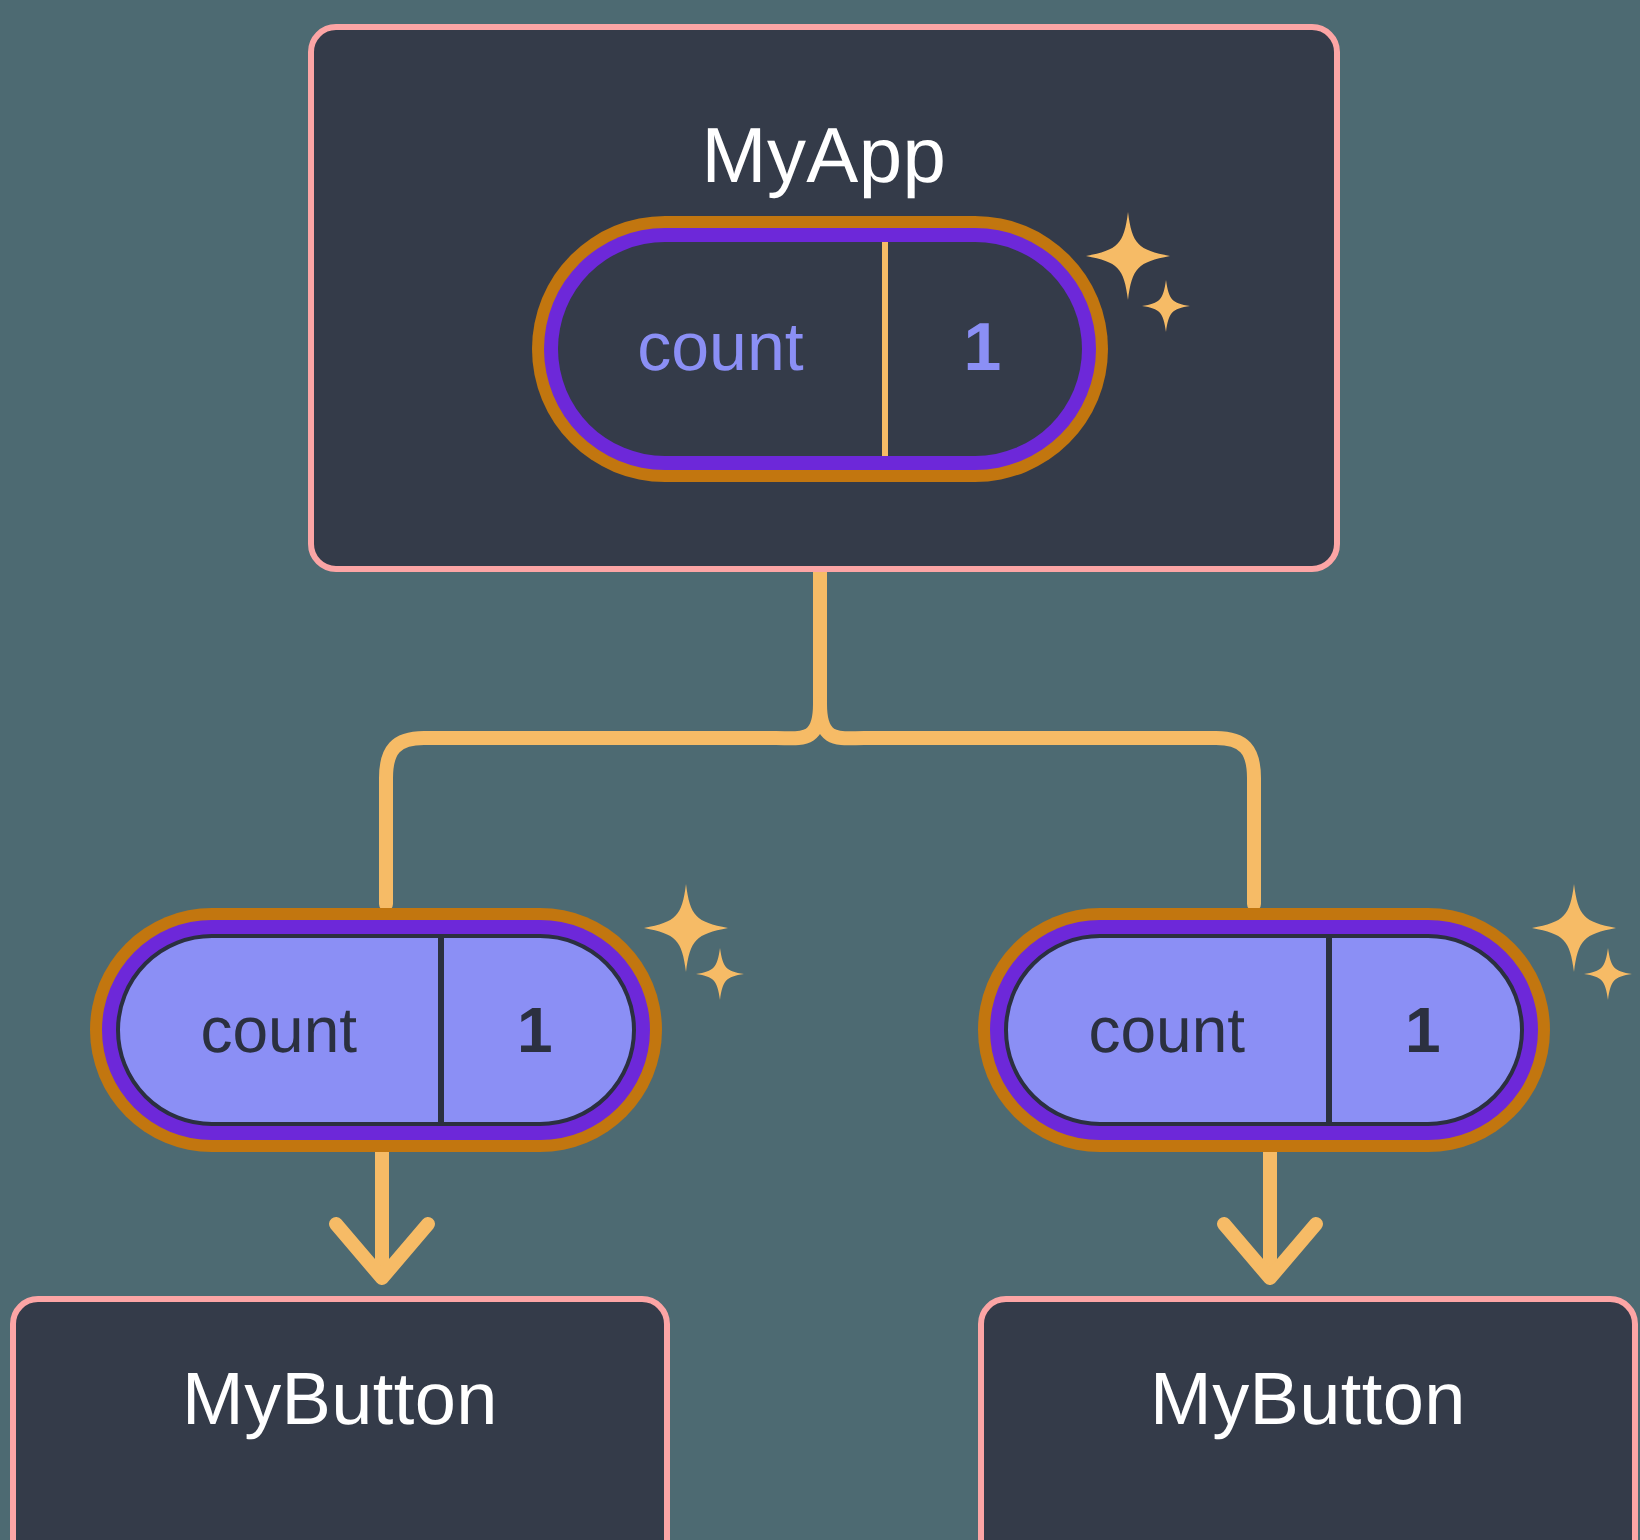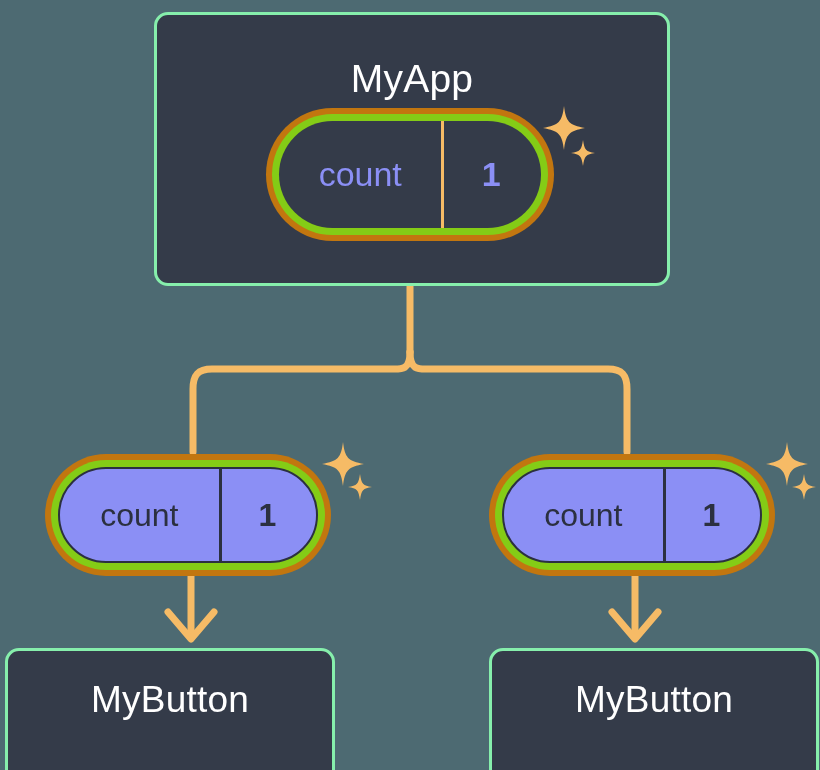--- a/index.html
+++ b/index.html
@@ -31,21 +31,21 @@
     height: 770px;
     pointer-events: none;
     z-index: 1;
   }
 
   
   .comp-box {
     position: absolute;
     box-sizing: border-box;
     background: #343b49;
-    border: 3px solid #86efac;
+    border: 3px solid #fca5a5;
     border-radius: 14px;
     z-index: 2;
   }
 
   #app-card {
     left: 154px;
     top: 12px;
     width: 516px;
     height: 274px;
   }
@@ -93,21 +93,21 @@
     z-index: 3;
     background: #c2760f;            
     border-radius: 999px;
     padding: 6px;
   }
 
   .pill-mid {
     box-sizing: border-box;
     width: 100%;
     height: 100%;
-    background: #84cc16;            
+    background: #6d28d9;            
     border-radius: 999px;
     padding: 7px;
   }
 
   .pill-inner {
     box-sizing: border-box;
     position: relative;
     width: 100%;
     height: 100%;
     border-radius: 999px;

